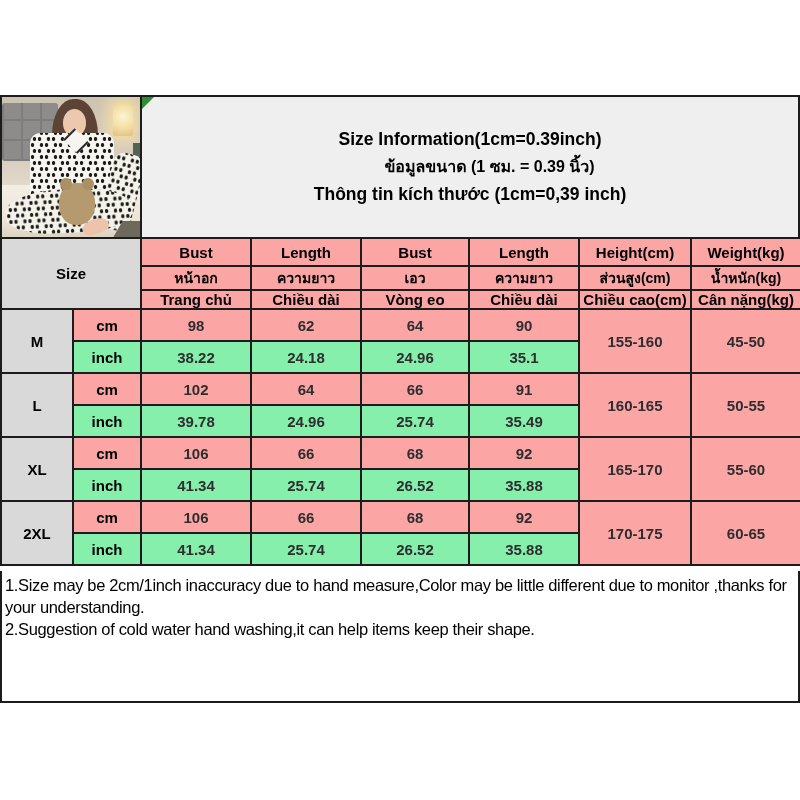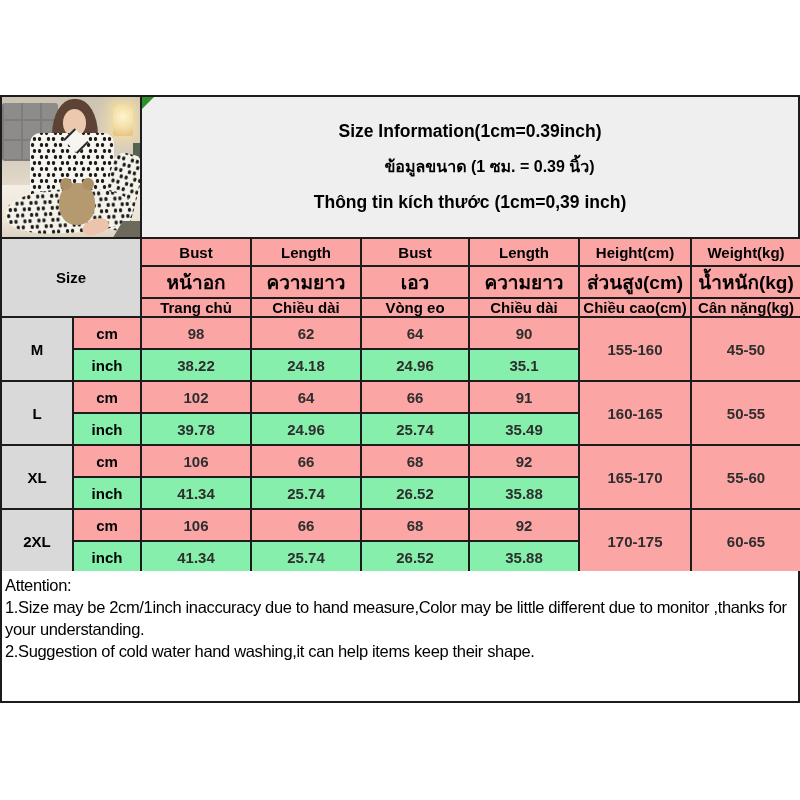--- a/index.html
+++ b/index.html
@@ -82,39 +82,39 @@
   .ph-foot{
     position:absolute;left:80px;top:122px;width:27px;height:15px;
     background:#edc3ab;border-radius:50% 50% 40% 40%;transform:rotate(-18deg);
   }
   .ph-darkcorner{
     position:absolute;right:0;bottom:0;width:30px;height:16px;background:#6e6a5b;
     transform:skewX(-30deg) translateX(8px);
   }
   .title-panel{
     flex:1;background:#efefef;position:relative;
-    display:flex;flex-direction:column;justify-content:center;align-items:center;gap:14px;
+    display:flex;flex-direction:column;justify-content:center;align-items:center;gap:6px;
   }
   .corner-tri{
     position:absolute;left:0;top:0;width:0;height:0;
     border-top:12px solid #2f8f2f;border-right:12px solid transparent;
   }
   .t-line{font-weight:bold;font-size:17.5px;line-height:1.3;white-space:nowrap;}
   .t-line.thai{font-size:16px;margin-left:39px;}
 
   
   table.size-table{
     position:absolute;left:0;top:237px;width:800px;
     border-collapse:collapse;table-layout:fixed;
   }
   .size-table td{
     border:2px solid #1c1c1c;text-align:center;vertical-align:middle;
     padding:0;font-weight:bold;font-size:15px;overflow:hidden;white-space:nowrap;
   }
-  .size-table td.thai{font-size:19px;}
+  .size-table td.thai{font-size:14px;}
   tr.h1{height:28px}tr.h2{height:24px}tr.h3{height:18px}tr.hd{height:32px}
   .c-grey{background:#d9d9d9;}
   .c-light{background:#fca5a5;}
   .c-white{background:#86efac;}
   .size-big{font-size:30px;font-weight:bold;}
   .num{color:#2e2e2e;}
 
   
   .attention{
     position:absolute;left:0;top:571px;width:800px;height:132px;
@@ -256,16 +256,15 @@
     <td class="c-white">inch</td>
     <td class="c-white num">41.34</td>
     <td class="c-white num">25.74</td>
     <td class="c-white num">26.52</td>
     <td class="c-white num">35.88</td>
   </tr>
 </tbody>
   </table>
 
 <div class="attention">
-  <div>Attention:</div>
   <div>1.Size may be 2cm/1inch inaccuracy due to hand measure,Color may be little different due to monitor ,thanks for your understanding.</div>
   <div>2.Suggestion of cold water hand washing,it can help items keep their shape.</div>
 </div>
 
 </body></html>

